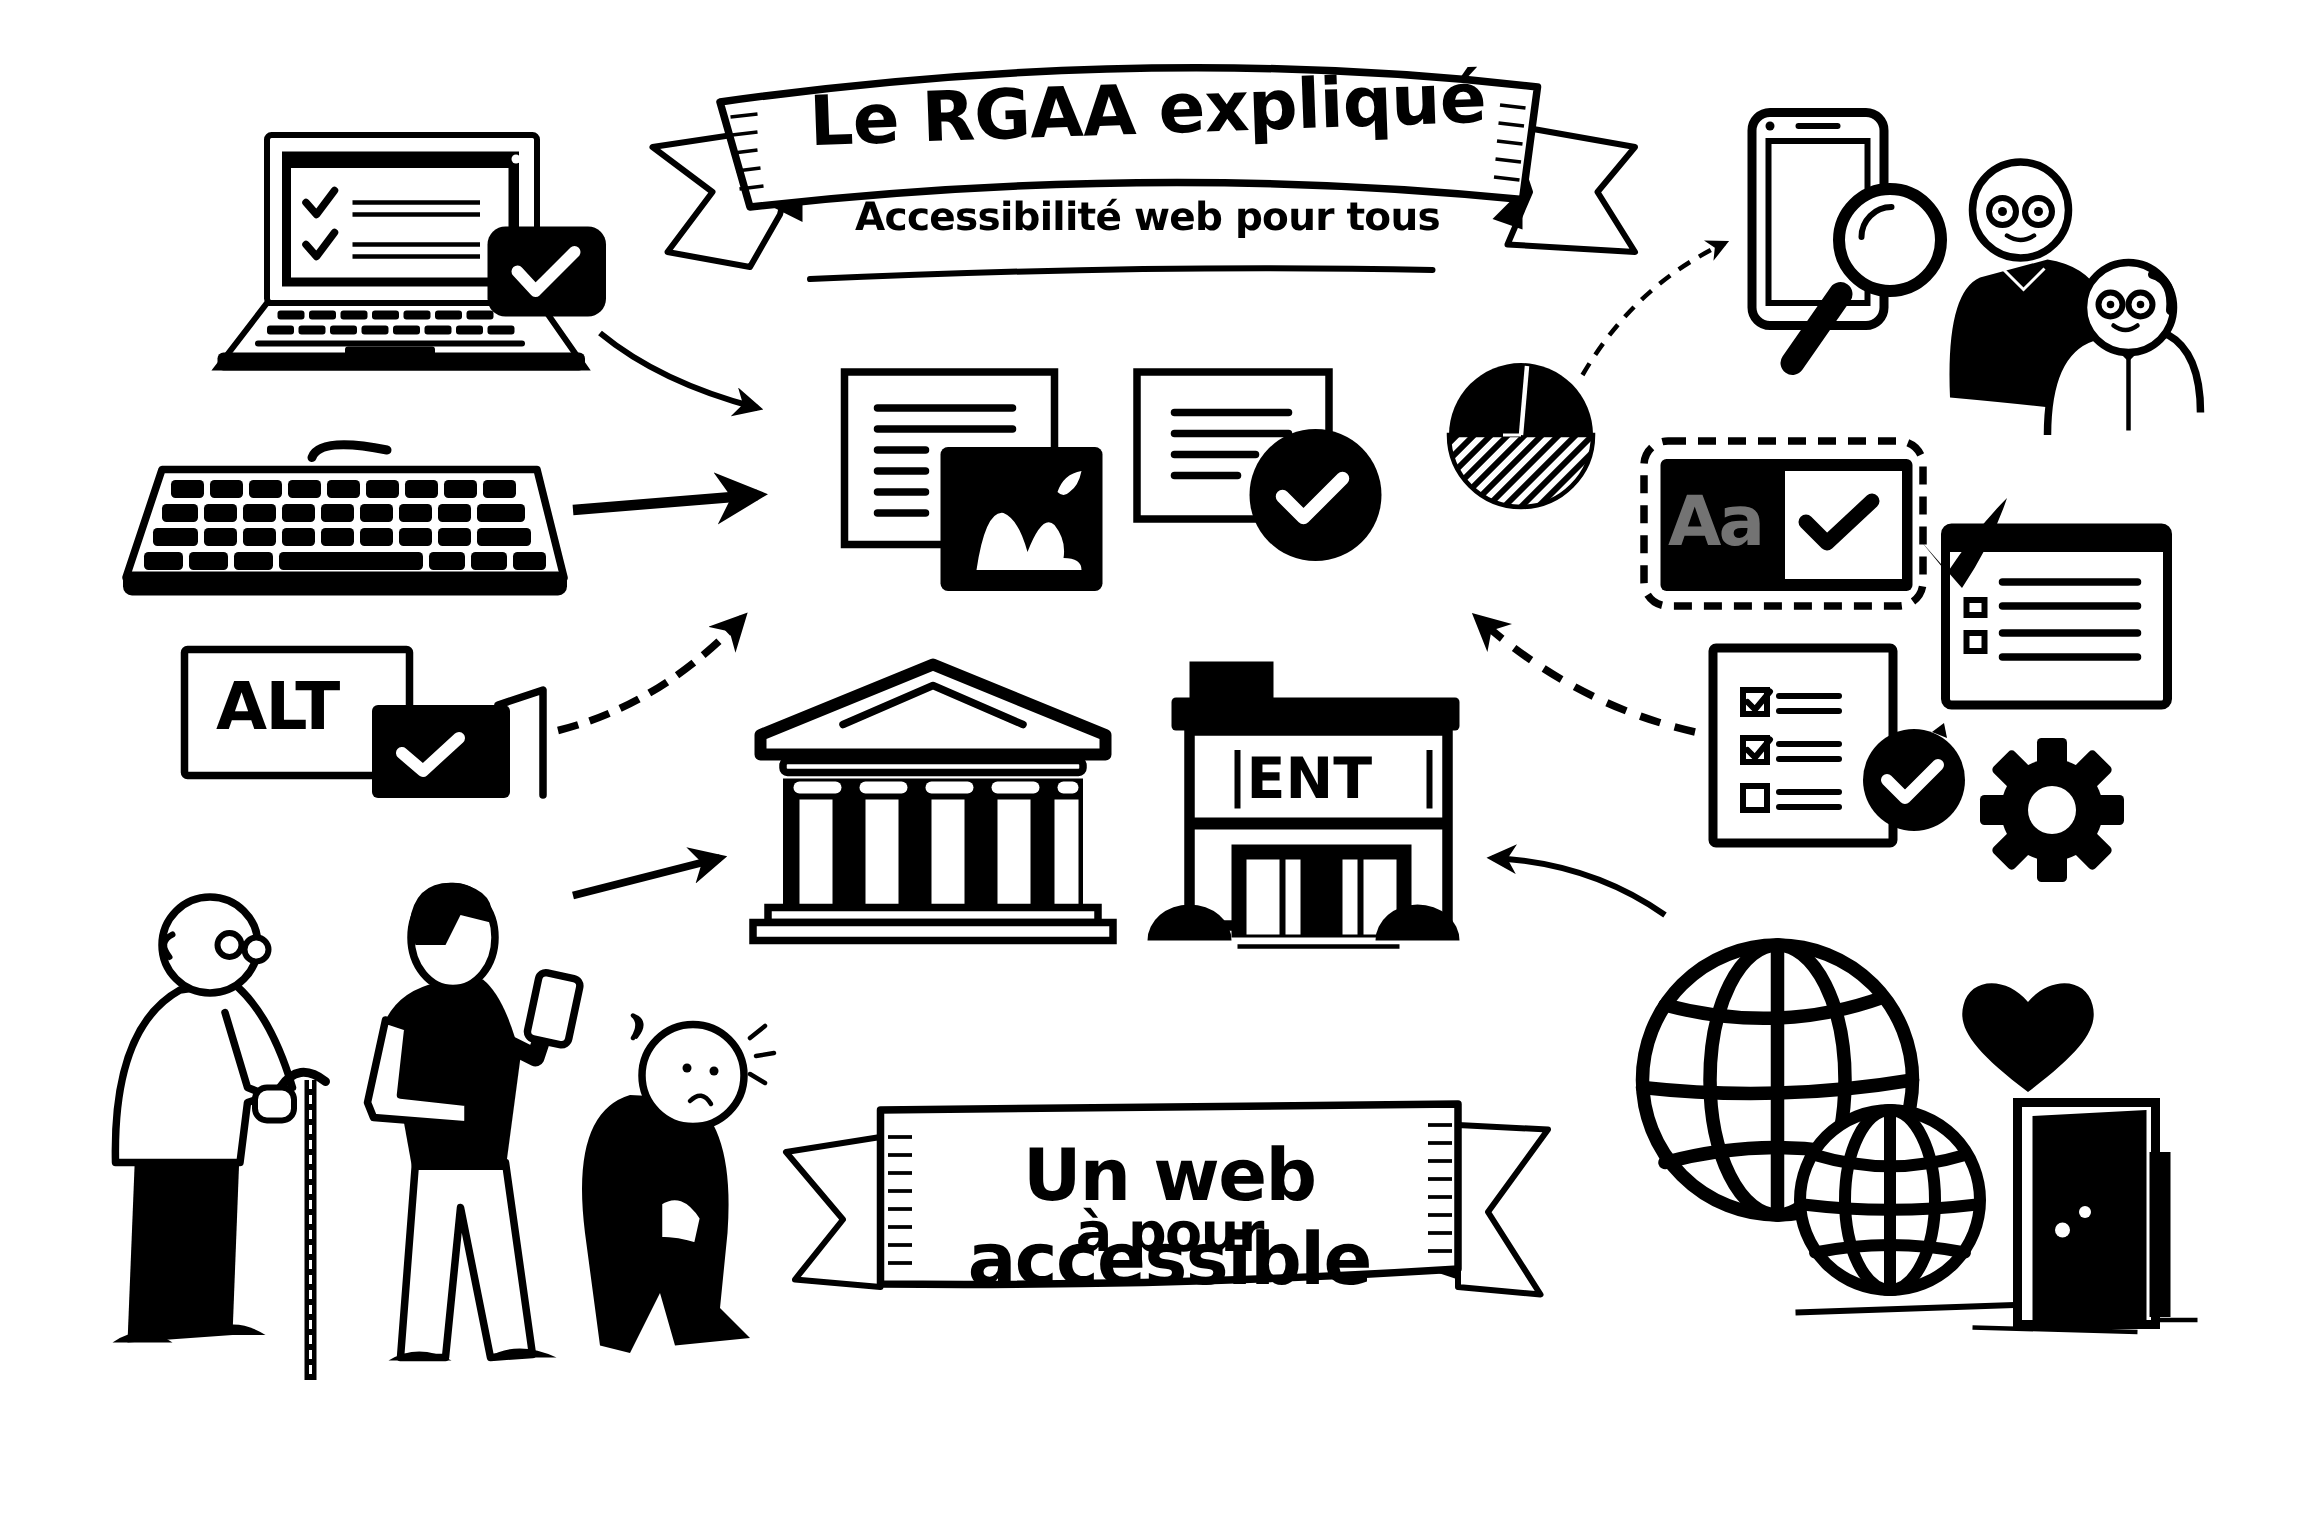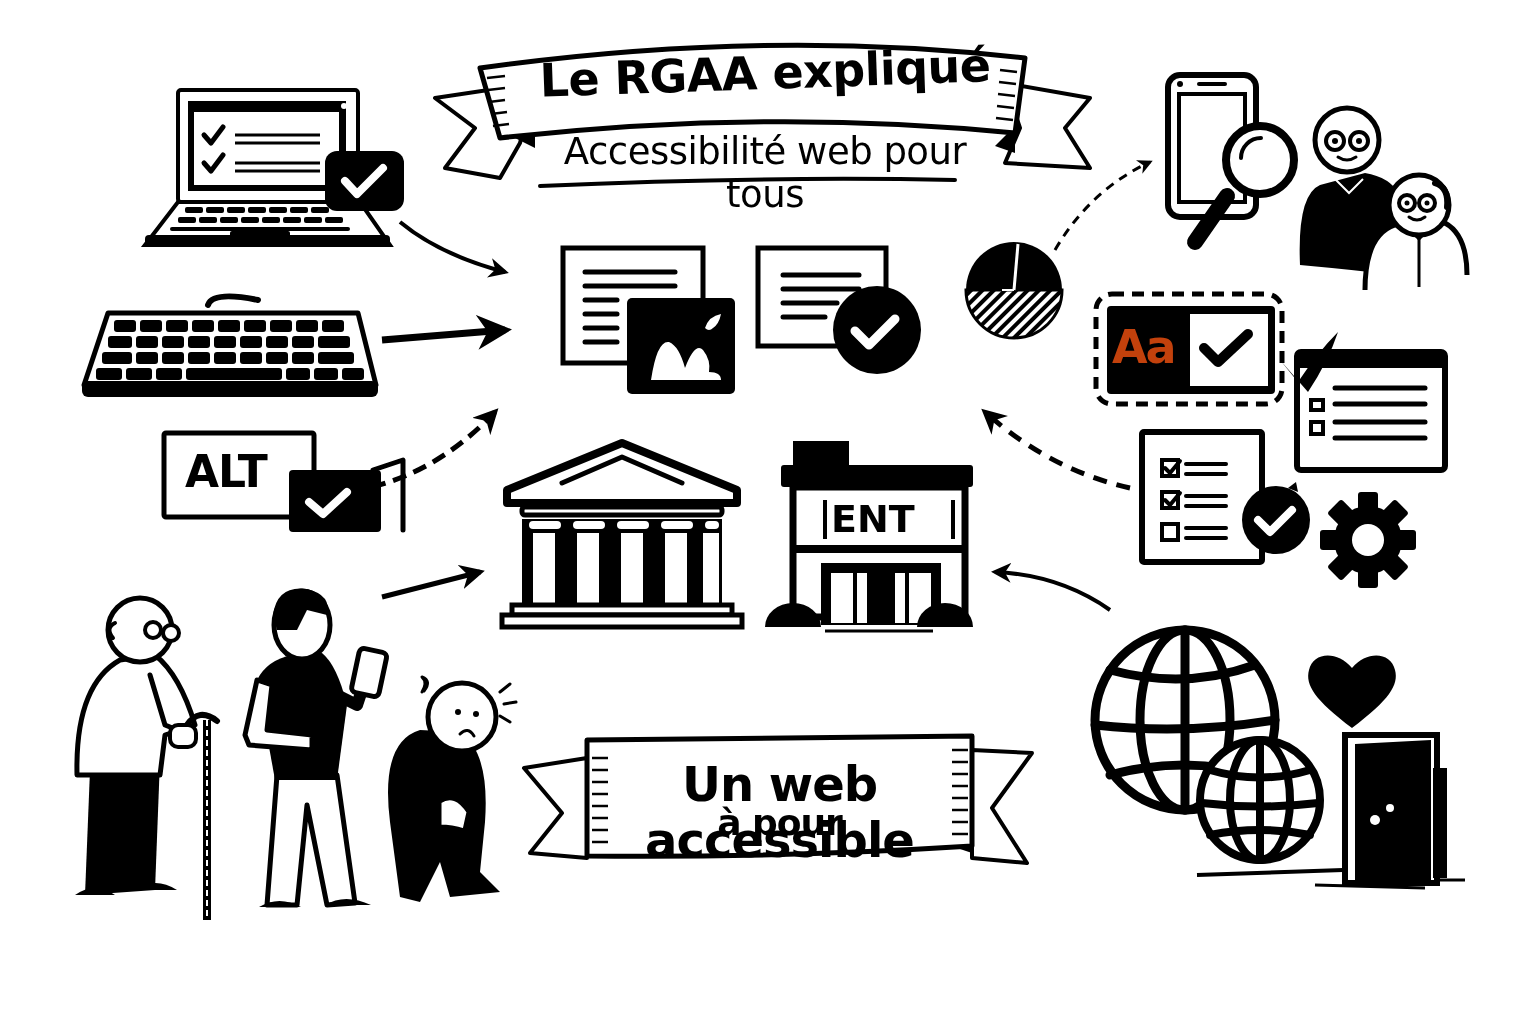--- a/index.html
+++ b/index.html
@@ -31,21 +31,21 @@
       <line x1="575" y1="42" x2="592" y2="44"></line>
         <line x1="574" y1="54" x2="591" y2="56"></line>
         <line x1="573" y1="66" x2="590" y2="68"></line>
         <line x1="572" y1="78" x2="589" y2="80"></line>
         <line x1="571" y1="90" x2="588" y2="92"></line>
     </g>
 
     <path d="M115,158 Q340,148 530,152" class="ink" stroke-width="4"></path>
   </svg>
   <div class="abs" style="left:100px;top:18px;width:480px;text-align:center;font-weight:bold;font-size:46px;letter-spacing:-0.5px;transform:rotate(-2deg);">Le RGAA expliqué</div>
-  <div class="abs" style="left:100px;top:102px;width:480px;text-align:center;font-weight:normal;font-size:37px;letter-spacing:-0.5px;">Accessibilité web pour tous</div>
+  <div class="abs" style="left:100px;top:102px;width:480px;text-align:center;font-weight:bold;font-size:26px;letter-spacing:-0.5px;">Accessibilité web pour tous</div>
 </div>
 
 <div class="abs" style="left:140px;top:85px;width:280px;height:170px;">
   <svg width="280" height="170" viewBox="0 0 280 170">
     <rect x="38" y="5" width="180" height="112" rx="3" fill="#fff" stroke="#000" stroke-width="4"></rect>
     <rect x="48" y="16" width="158" height="90" fill="#000"></rect>
     <rect x="54" y="27" width="145" height="73" fill="#fff"></rect>
     <circle cx="204" cy="21" r="3" fill="#fff"></circle>
     <path d="M64,50 l7,8 l12,-16" class="ink" stroke-width="5"></path>
     <path d="M64,78 l7,8 l12,-16" class="ink" stroke-width="5"></path>
@@ -120,21 +120,21 @@
         <rect x="48" y="83" width="26" height="12" rx="3"></rect>
         <rect x="78" y="83" width="26" height="12" rx="3"></rect>
         <rect x="108" y="83" width="96" height="12" rx="3"></rect>
         <rect x="208" y="83" width="24" height="12" rx="3"></rect>
         <rect x="236" y="83" width="24" height="12" rx="3"></rect>
         <rect x="264" y="83" width="22" height="12" rx="3"></rect>
     </g>
   </svg>
 </div>
 
-<div class="abs" style="left:120px;top:430px;width:250px;height:105px;margin-left:41px;">
+<div class="abs" style="left:120px;top:430px;width:250px;height:105px;">
   <svg width="250" height="105" viewBox="0 0 250 105">
     <rect x="3" y="3" width="150" height="84" rx="2" fill="#fff" stroke="#000" stroke-width="5"></rect>
     <path d="M212,40 L242,30 L242,100" class="ink" stroke-width="5"></path>
     <rect x="128" y="40" width="92" height="62" rx="4" fill="#000"></rect>
     <path d="M148,72 l14,12 l24,-22" stroke="#fff" stroke-width="8" fill="none" stroke-linecap="round" stroke-linejoin="round"></path>
   </svg>
   <div class="abs" style="left:24px;top:16px;font-weight:bold;font-size:44px;letter-spacing:-1px;">ALT</div>
 </div>
 
 <div class="abs" style="left:555px;top:240px;width:185px;height:155px;">
@@ -266,21 +266,21 @@
   </svg>
 </div>
 
 <div class="abs" style="left:1092px;top:290px;width:195px;height:118px;">
   <svg width="195" height="118" viewBox="0 0 195 118">
     <rect x="4" y="4" width="186" height="110" rx="16" fill="none" stroke="#000" stroke-width="5" stroke-dasharray="12,8"></rect>
     <rect x="15" y="16" width="168" height="88" rx="4" fill="#000"></rect>
     <rect x="98" y="24" width="78" height="72" fill="#fff"></rect>
     <path d="M112,58 l14,14 l30,-28" class="ink" stroke-width="10"></path>
   </svg>
-  <div class="abs" style="left:20px;top:30px;color:#c2410c;font-weight:bold;font-size:46px;letter-spacing:-2px;">Aa</div>
+  <div class="abs" style="left:20px;top:30px;color:#737373;font-weight:bold;font-size:46px;letter-spacing:-2px;">Aa</div>
 </div>
 
 <div class="abs" style="left:1275px;top:330px;width:175px;height:145px;">
   <svg width="175" height="145" viewBox="0 0 175 145">
     <rect x="22" y="22" width="148" height="118" rx="4" fill="#fff" stroke="#000" stroke-width="6"></rect>
     <rect x="22" y="22" width="148" height="16" fill="#000"></rect>
     <path d="M5,30 l18,22 q20,-30 40,-50 q-10,30 -30,60 Z" fill="#000"></path>
     <g stroke="#000" stroke-width="5" stroke-linecap="round">
       <line x1="60" y1="58" x2="150" y2="58"></line>
         <line x1="60" y1="74" x2="150" y2="74"></line>

